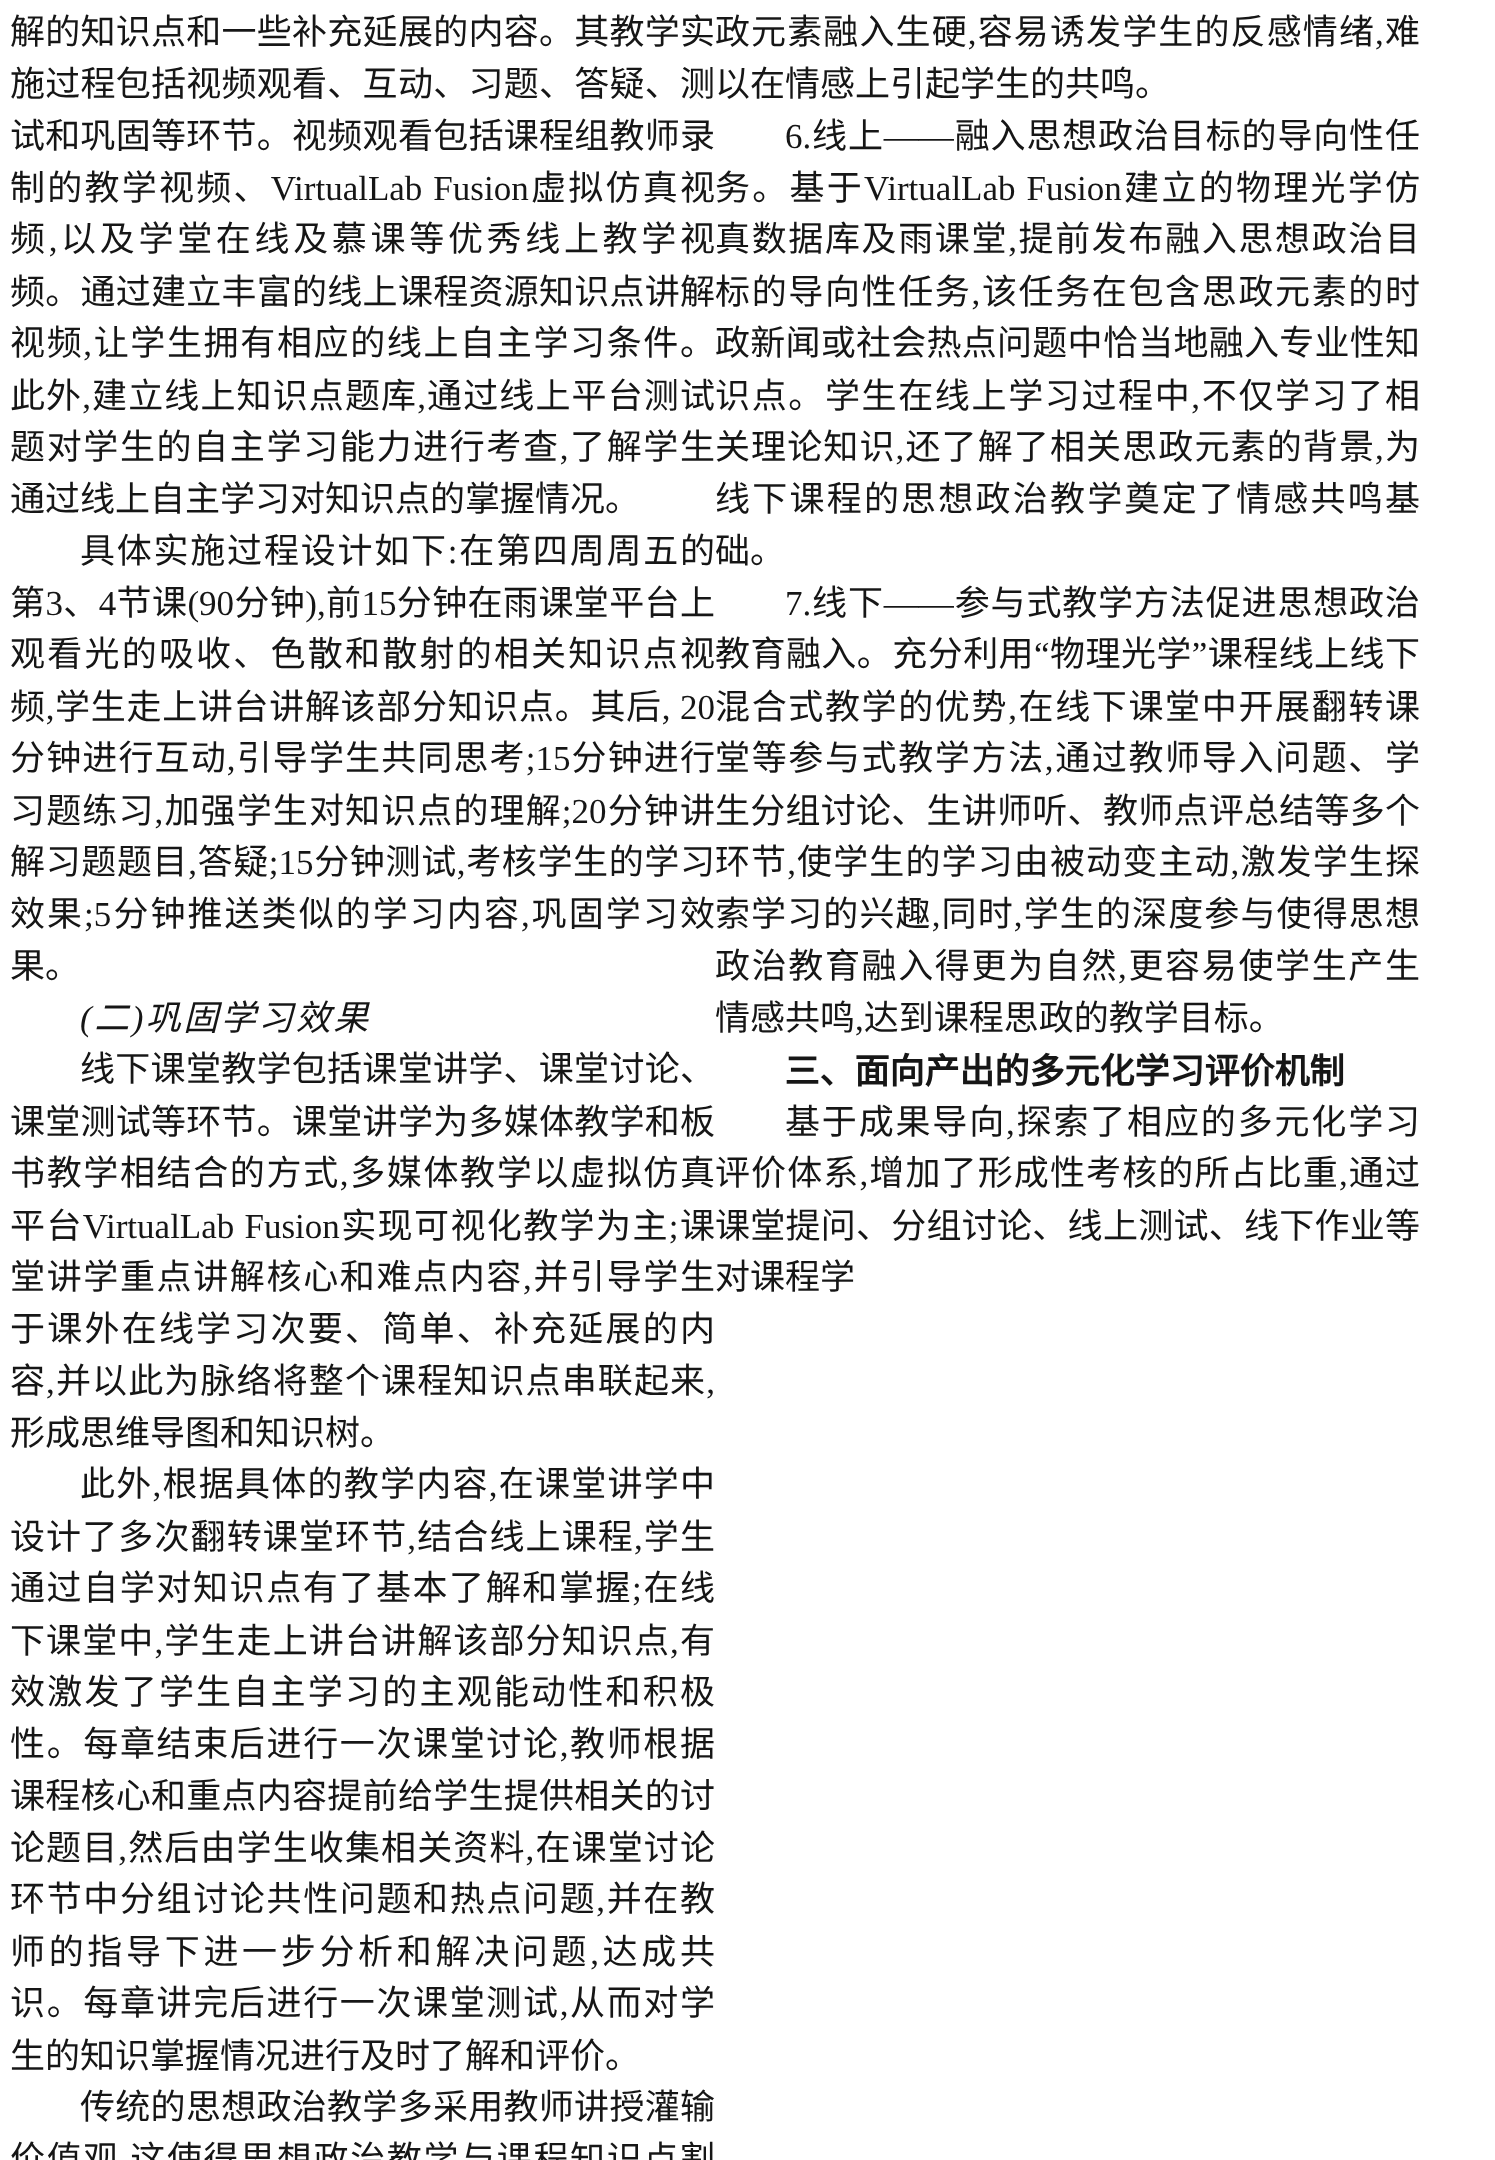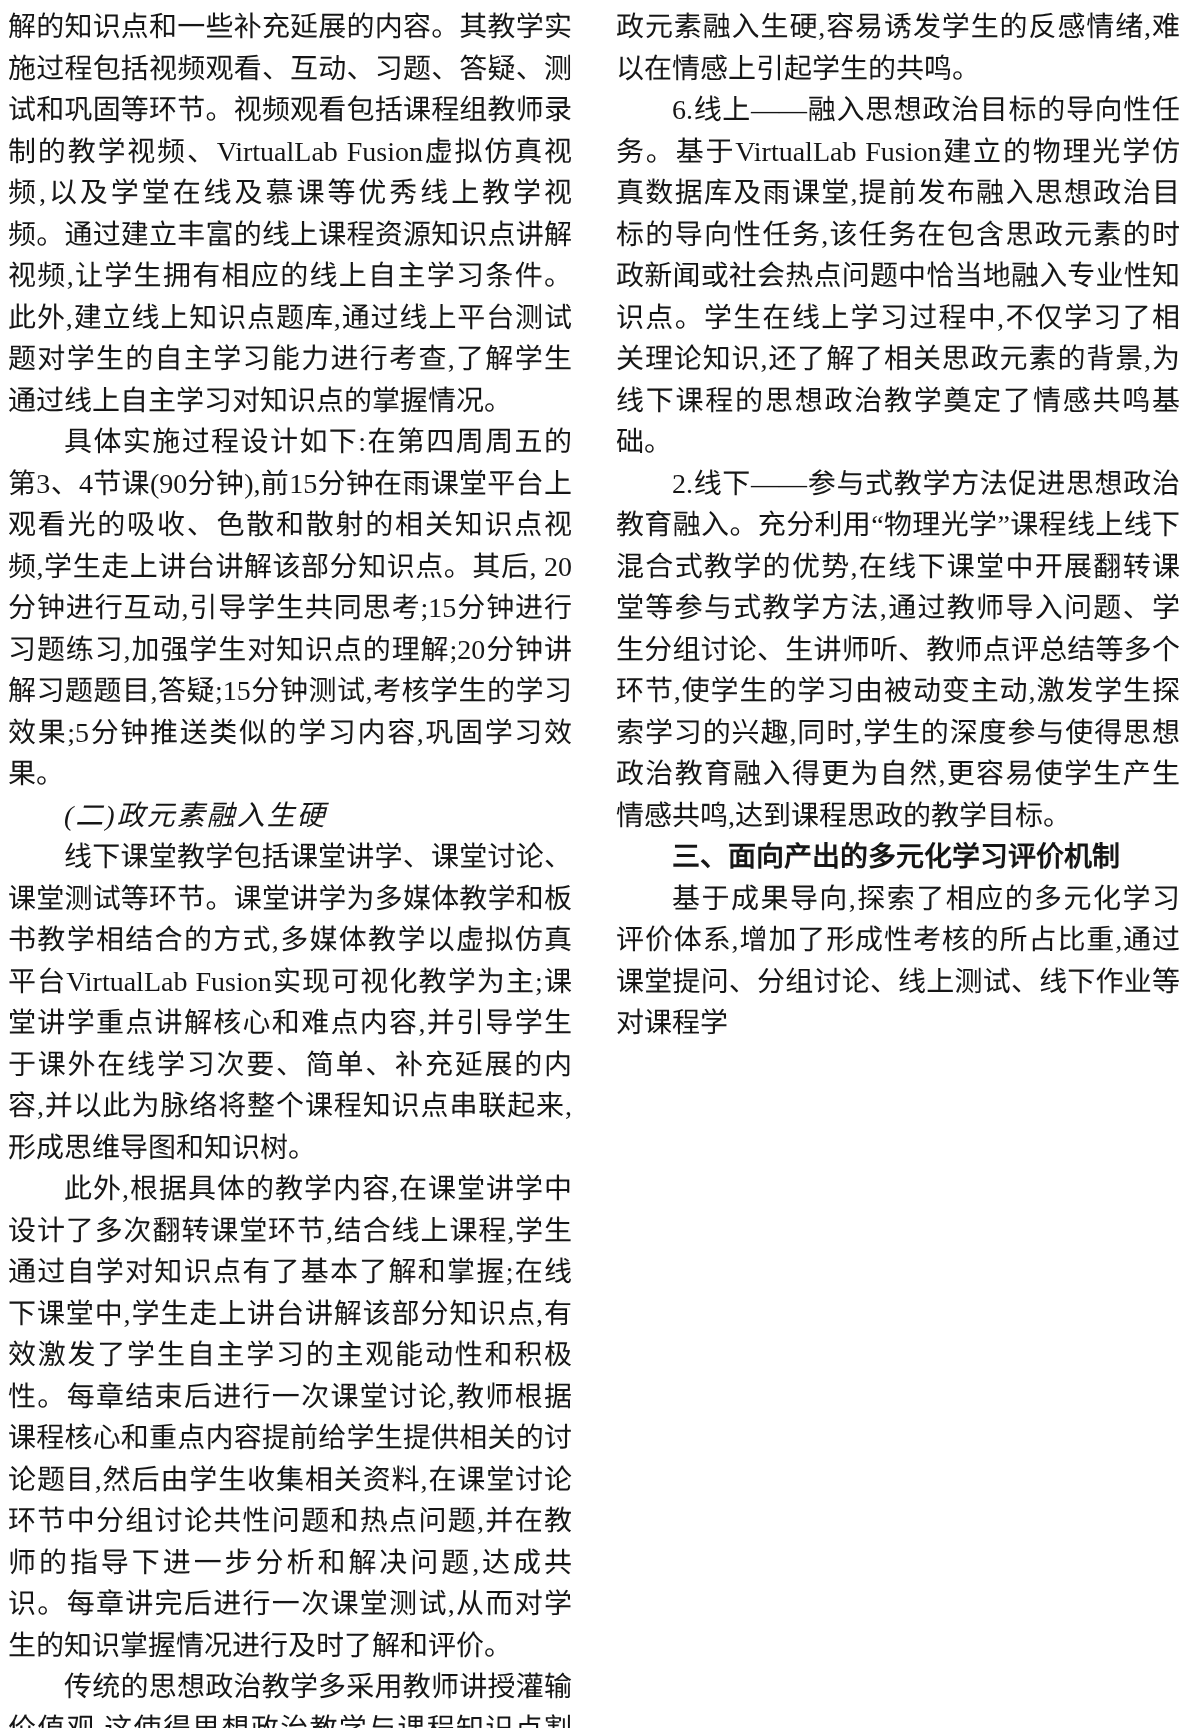--- a/index.html
+++ b/index.html
@@ -13,21 +13,20 @@
     height: 1728px;
     background: #ffffff;
     color: #161616;
     overflow: hidden;
     font-family: "Liberation Serif", "DejaVu Serif", serif;
     font-size: 28px;
     line-height: 41.5px;
     box-sizing: border-box;
     padding: 6px 10px 0 8px;
     display: flex;
-    gap: 44px;
   }
   .column {
     width: 564px;
     flex: 0 0 564px;
     text-align: justify;
     box-sizing: border-box;
   }
   p.para {
     margin: 0;
     padding: 0;
@@ -53,27 +52,27 @@
   }
 </style>
 </head>
 <body>
 
 <div class="page">
 
   <div class="column">
     <p class="para no-indent">解的知识点和一些补充延展的内容。其教学实施过程包括视频观看、互动、习题、答疑、测试和巩固等环节。视频观看包括课程组教师录制的教学视频、VirtualLab Fusion虚拟仿真视频,以及学堂在线及慕课等优秀线上教学视频。通过建立丰富的线上课程资源知识点讲解视频,让学生拥有相应的线上自主学习条件。此外,建立线上知识点题库,通过线上平台测试题对学生的自主学习能力进行考查,了解学生通过线上自主学习对知识点的掌握情况。</p>
     <p class="para">具体实施过程设计如下:在第四周周五的第3、4节课(90分钟),前15分钟在雨课堂平台上观看光的吸收、色散和散射的相关知识点视频,学生走上讲台讲解该部分知识点。其后, 20分钟进行互动,引导学生共同思考;15分钟进行习题练习,加强学生对知识点的理解;20分钟讲解习题题目,答疑;15分钟测试,考核学生的学习效果;5分钟推送类似的学习内容,巩固学习效果。</p>
-    <p class="subheading-kai">(二)政元素融入生硬</p>
+    <p class="subheading-kai">(二)巩固学习效果</p>
     <p class="para">线下课堂教学包括课堂讲学、课堂讨论、课堂测试等环节。课堂讲学为多媒体教学和板书教学相结合的方式,多媒体教学以虚拟仿真平台VirtualLab Fusion实现可视化教学为主;课堂讲学重点讲解核心和难点内容,并引导学生于课外在线学习次要、简单、补充延展的内容,并以此为脉络将整个课程知识点串联起来,形成思维导图和知识树。</p>
     <p class="para">此外,根据具体的教学内容,在课堂讲学中设计了多次翻转课堂环节,结合线上课程,学生通过自学对知识点有了基本了解和掌握;在线下课堂中,学生走上讲台讲解该部分知识点,有效激发了学生自主学习的主观能动性和积极性。每章结束后进行一次课堂讨论,教师根据课程核心和重点内容提前给学生提供相关的讨论题目,然后由学生收集相关资料,在课堂讨论环节中分组讨论共性问题和热点问题,并在教师的指导下进一步分析和解决问题,达成共识。每章讲完后进行一次课堂测试,从而对学生的知识掌握情况进行及时了解和评价。</p>
     <p class="para">传统的思想政治教学多采用教师讲授灌输价值观,这使得思想政治教学与课程知识点割裂,思</p>
   </div>
 
   <div class="column">
     <p class="para no-indent">政元素融入生硬,容易诱发学生的反感情绪,难以在情感上引起学生的共鸣。</p>
     <p class="para">6.线上——融入思想政治目标的导向性任务。基于VirtualLab Fusion建立的物理光学仿真数据库及雨课堂,提前发布融入思想政治目标的导向性任务,该任务在包含思政元素的时政新闻或社会热点问题中恰当地融入专业性知识点。学生在线上学习过程中,不仅学习了相关理论知识,还了解了相关思政元素的背景,为线下课程的思想政治教学奠定了情感共鸣基础。</p>
-    <p class="para">2.线下——参与式教学方法促进思想政治教育融入。充分利用“物理光学”课程线上线下混合式教学的优势,在线下课堂中开展翻转课堂等参与式教学方法,通过教师导入问题、学生分组讨论、生讲师听、教师点评总结等多个环节,使学生的学习由被动变主动,激发学生探索学习的兴趣,同时,学生的深度参与使得思想政治教育融入得更为自然,更容易使学生产生情感共鸣,达到课程思政的教学目标。</p>
+    <p class="para">7.线下——参与式教学方法促进思想政治教育融入。充分利用“物理光学”课程线上线下混合式教学的优势,在线下课堂中开展翻转课堂等参与式教学方法,通过教师导入问题、学生分组讨论、生讲师听、教师点评总结等多个环节,使学生的学习由被动变主动,激发学生探索学习的兴趣,同时,学生的深度参与使得思想政治教育融入得更为自然,更容易使学生产生情感共鸣,达到课程思政的教学目标。</p>
     <p class="section-heading">三、面向产出的多元化学习评价机制</p>
     <p class="para">基于成果导向,探索了相应的多元化学习评价体系,增加了形成性考核的所占比重,通过课堂提问、分组讨论、线上测试、线下作业等对课程学</p>
   </div>
 
 </div>
 
 </body></html>

